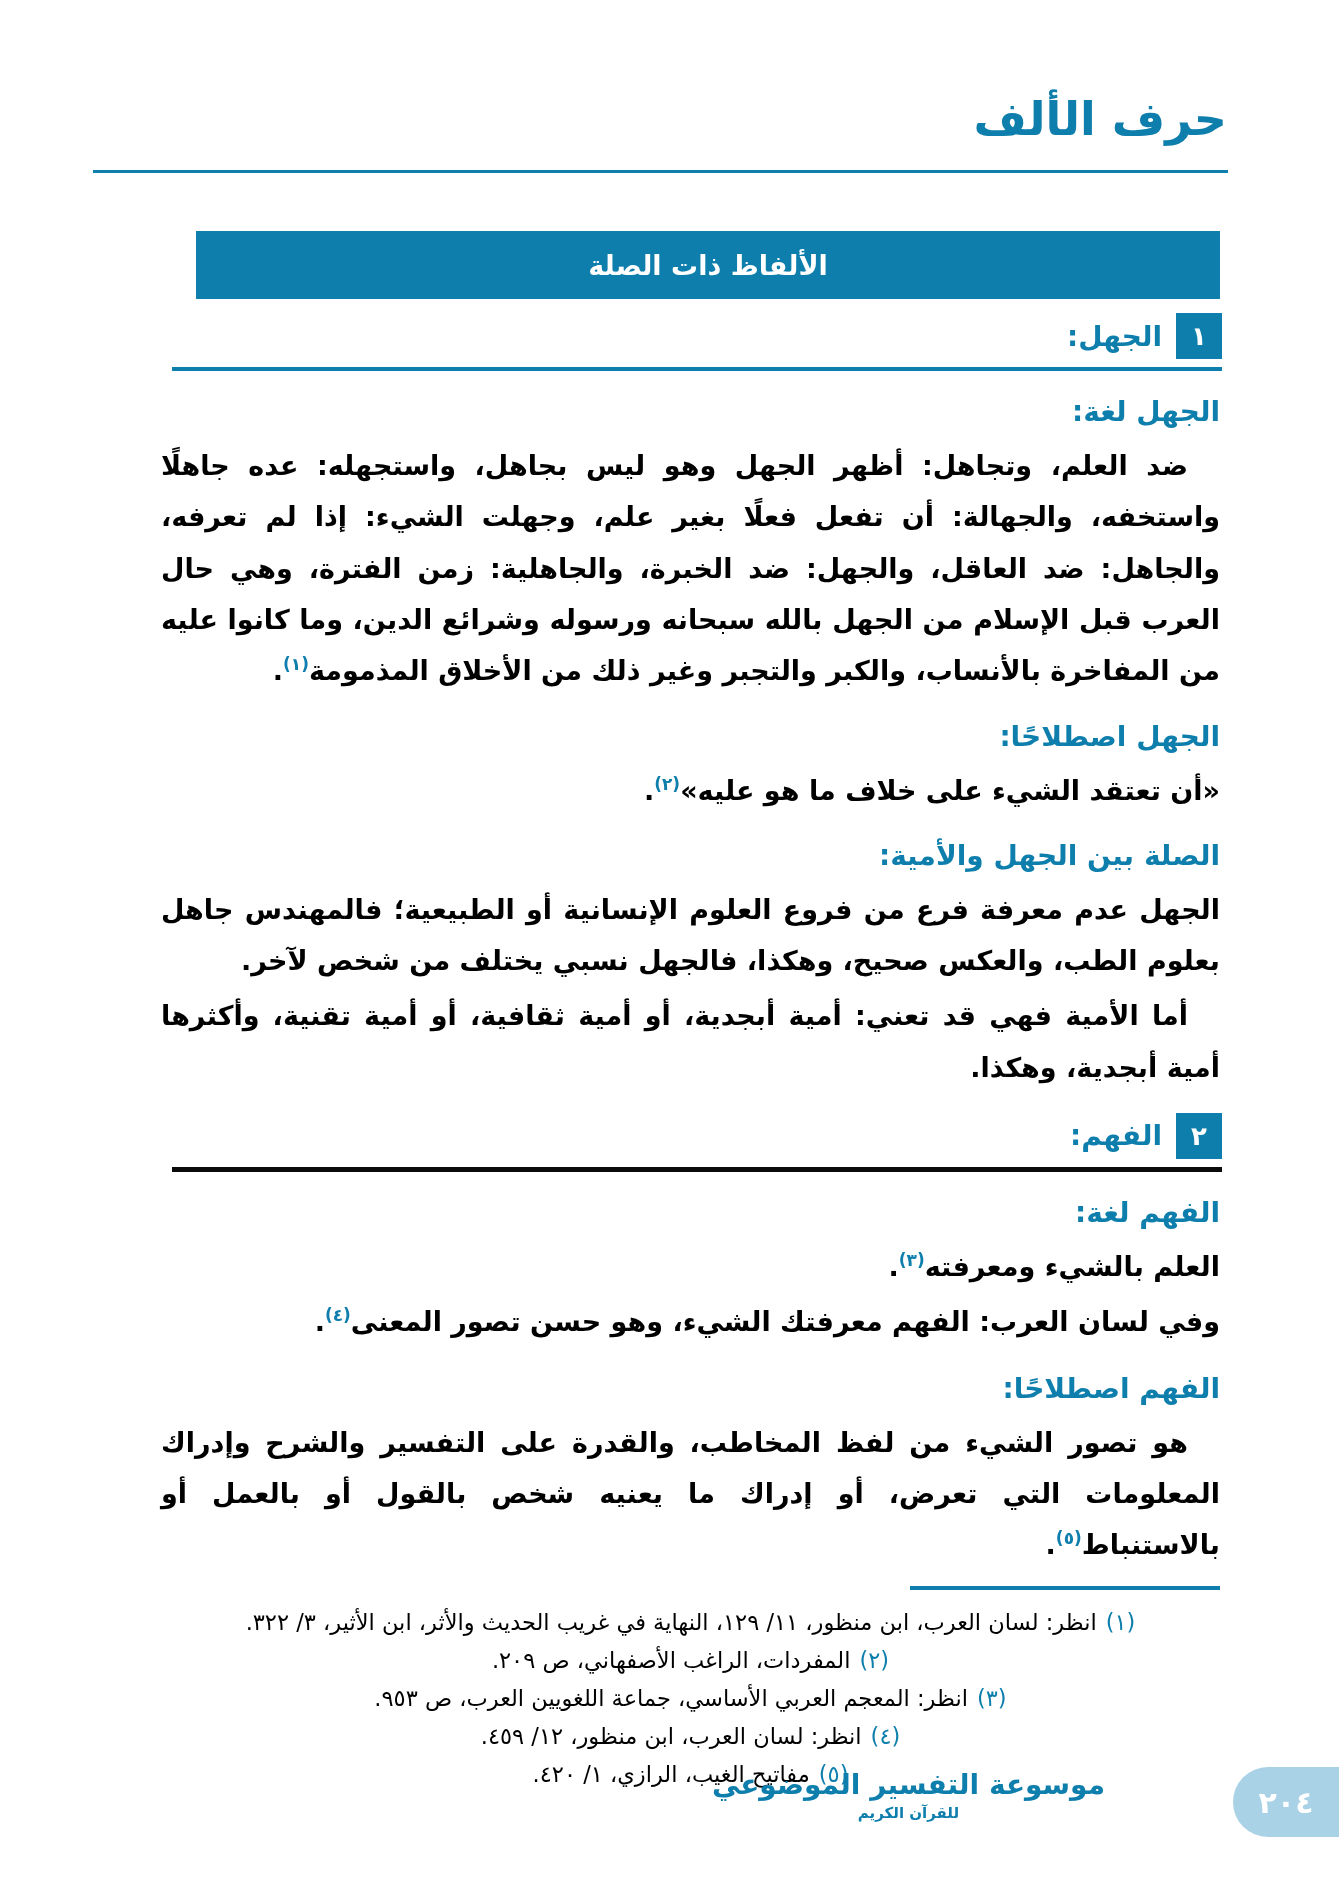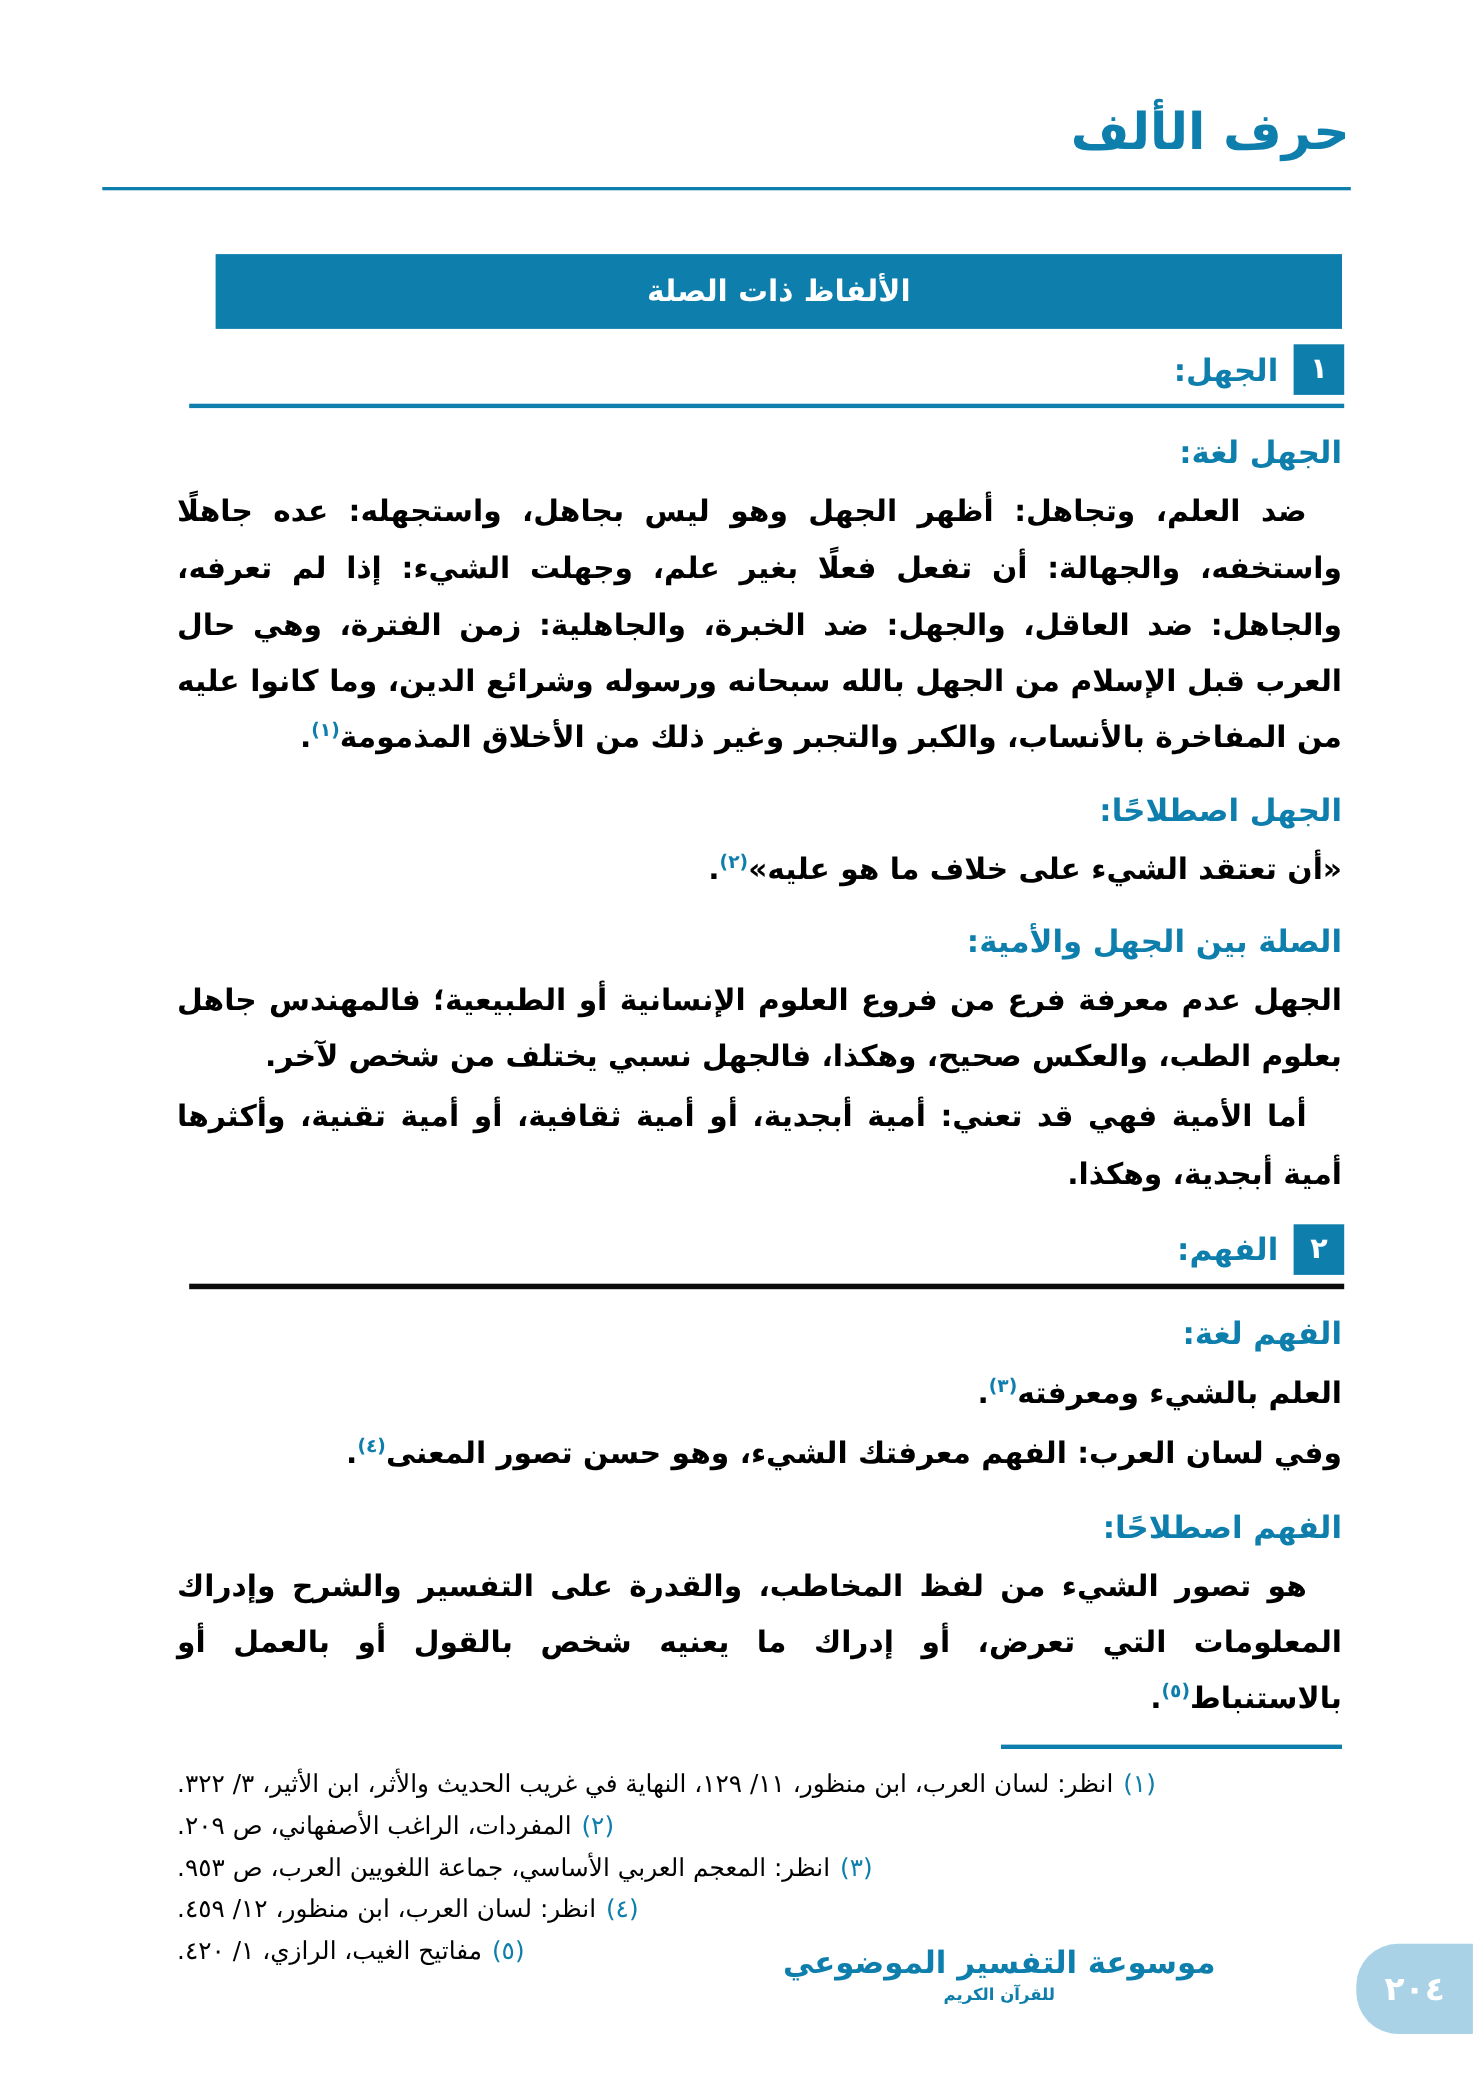--- a/index.html
+++ b/index.html
@@ -72,33 +72,33 @@
   sup.ref{color:var(--accent);font-size:17px;font-weight:bold}
   
   .footnote-sep{
     height:4px;width:310px;background:var(--accent);
     margin:16px 119px 0 auto;
   }
   .footnotes{
     list-style:none;
     margin:14px 119px 0 161px;
     font-size:22.5px;color:var(--ink);
-    line-height:1.68;text-align:left;
+    line-height:1.68;text-align:center;
   }
   .fn-marker{color:var(--accent);margin-left:9px;white-space:nowrap}
   
   .footer-logo{
     position:absolute;top:1768px;right:234px;
     text-align:center;color:var(--accent);
   }
   .logo-line1{font-size:28px;font-weight:bold;letter-spacing:-1px}
   .logo-line2{font-size:15px;font-weight:bold;margin-top:3px}
   .page-badge{
     position:absolute;top:1767px;right:0;
-    width:106px;height:82px;
+    width:106px;height:70px;
     background:var(--badge);
     border-radius:38px 0 0 38px;
     display:flex;align-items:center;justify-content:center;
     color:#ffffff;font-size:30px;font-weight:bold;
   }
 </style>
 </head>
 <body>
 
 <div class="page">

